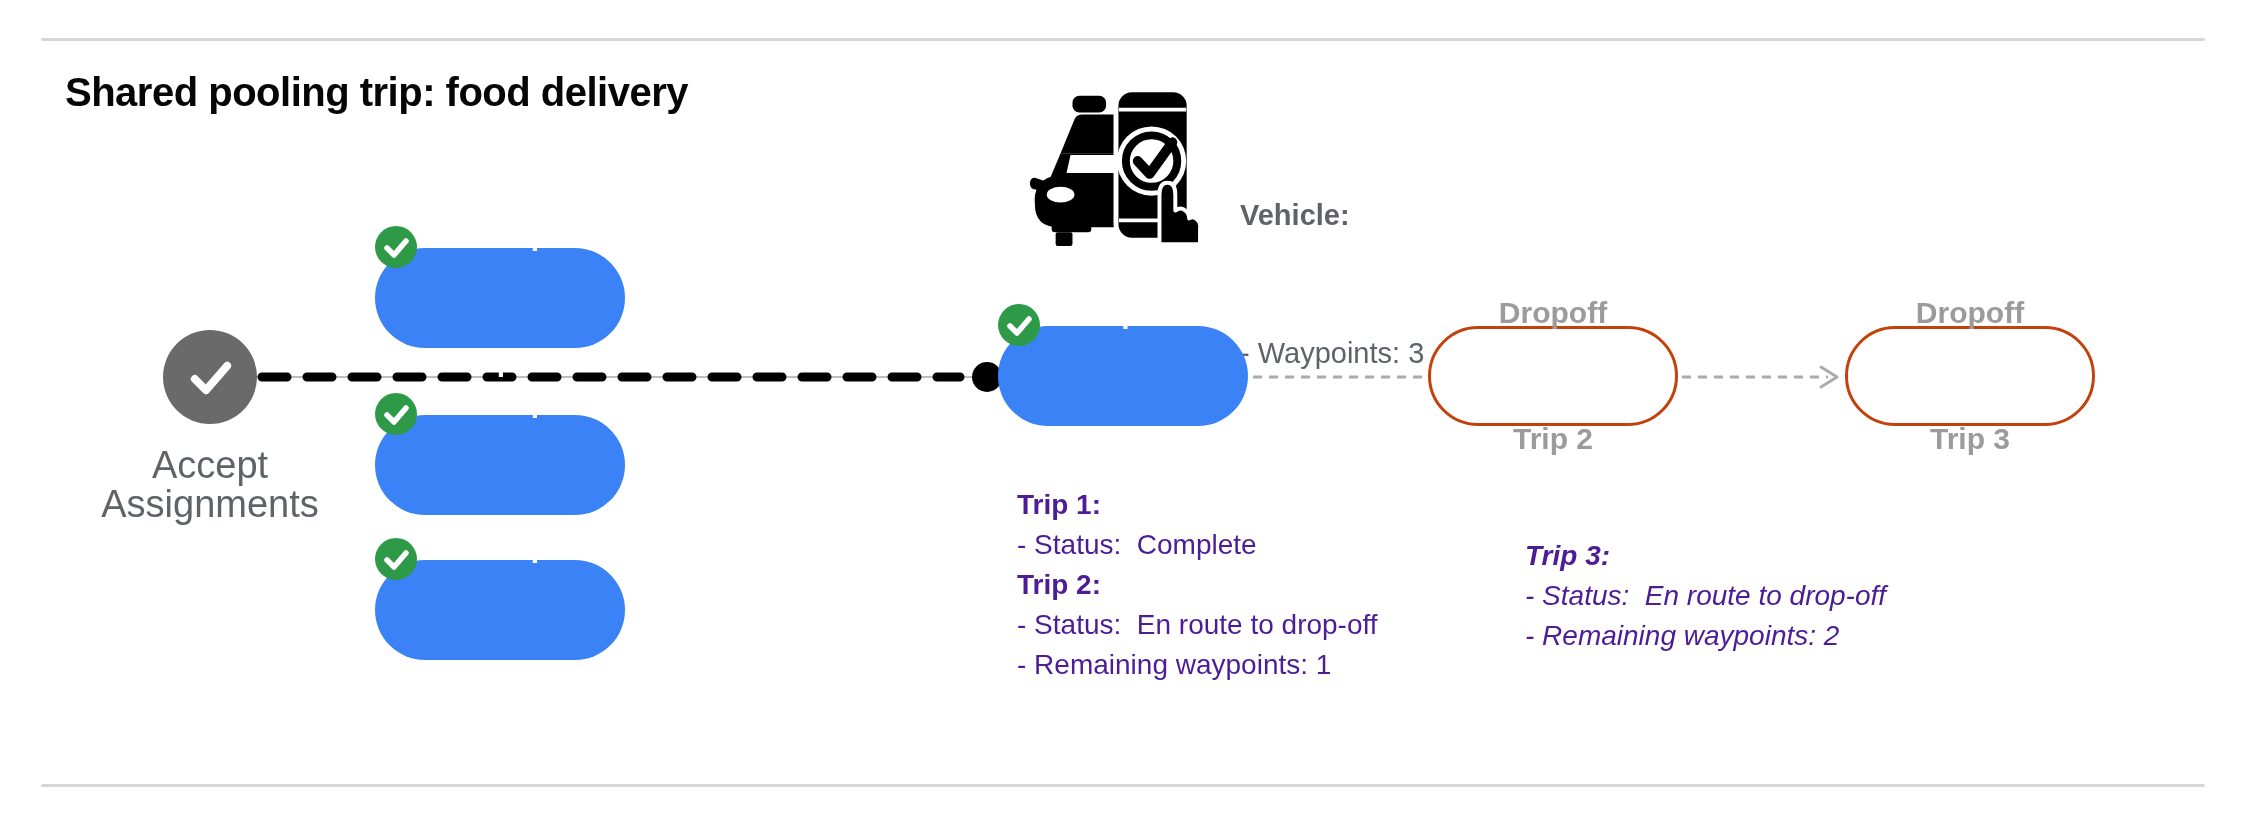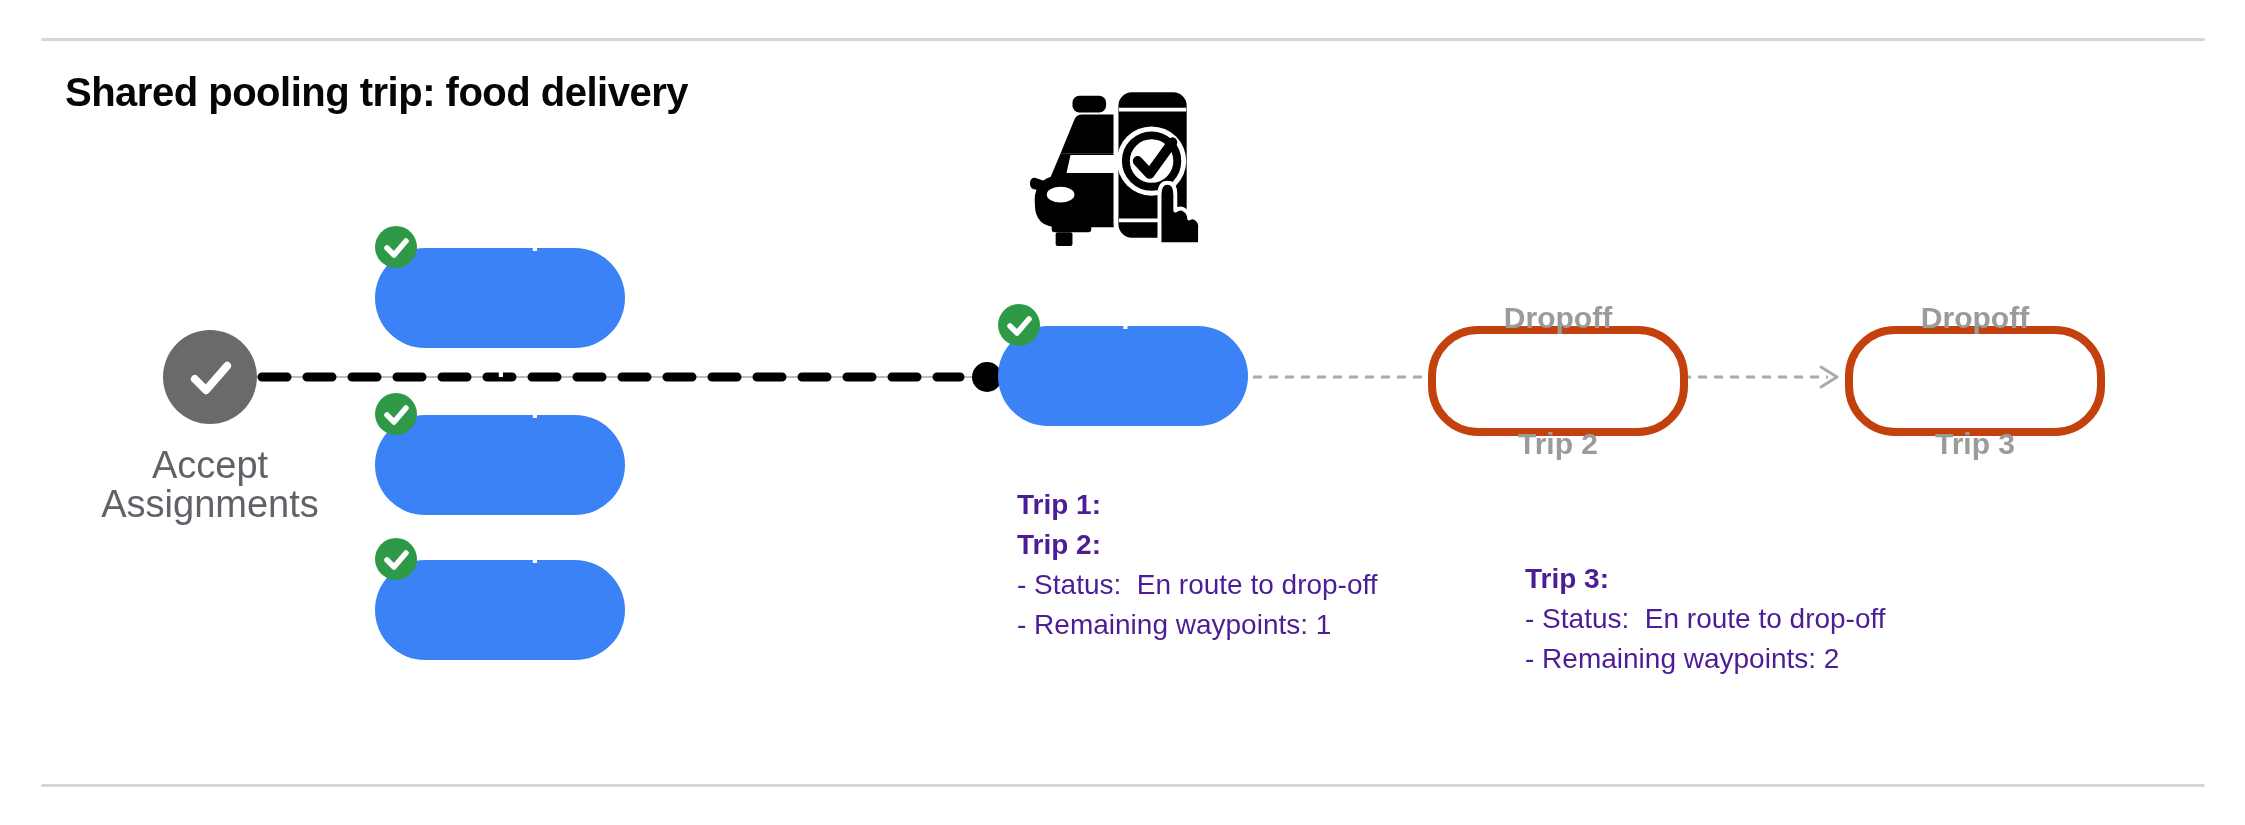--- a/index.html
+++ b/index.html
@@ -39,21 +39,21 @@
     text-align:center;font-size:38px;line-height:39px;color:#5f6368;
   }
   
   .pill{
     position:absolute;width:250px;height:100px;border-radius:50px;
     display:flex;align-items:center;justify-content:center;text-align:center;
   }
   .pill .pill-label{font-size:30px;line-height:42px;font-weight:700;white-space:pre;}
   .pill.orange{background:#3b82f6;}
   .pill.orange .pill-label{color:#ffffff;}
-  .pill.outline{background:#ffffff;border:8px solid #c2410c;width:244px;height:94px;}
+  .pill.outline{background:#ffffff;border:3px solid #c2410c;width:244px;height:94px;}
   .pill.outline .pill-label{color:#9b9b9b;}
   .badge{
     position:absolute;left:0px;top:-22px;width:42px;height:42px;
     background:#2e9a47;border-radius:50%;
     display:flex;align-items:center;justify-content:center;
   }
   .badge svg{display:block;}
   
   svg.connector{position:absolute;overflow:visible;}
   .rail{stroke:#bdbdbd;stroke-width:2;}
@@ -95,20 +95,24 @@
       <line x1="95" y1="138" x2="163" y2="138" stroke="#fff" stroke-width="4"></line>
     </g>
     <g>
       <circle cx="128" cy="78" r="35" fill="#fff"></circle>
       <circle cx="128" cy="78" r="26" fill="#fff" stroke="#000" stroke-width="8"></circle>
       <path d="M114 78 L126 91 L149 59" stroke="#000" stroke-width="10" fill="none" stroke-linecap="round" stroke-linejoin="round"></path>
     </g>
     <path d="M136 162 L136 112 Q136 100 144 100 Q152 100 152 112 L152 128 Q158 124 162 128 Q166 131 166 136 Q170 133 174 137 Q178 140 177 146 L177 162 Z" fill="#000" stroke="#fff" stroke-width="4" stroke-linejoin="round"></path>
   </svg>
 
+  <div class="vehicle-info">
+    <div class="hd">Vehicle:</div>
+    <div>- Waypoints: 3</div>
+  </div>
 
   <svg class="connector" style="left:246px;top:357px;" width="770" height="40">
     <line class="rail" x1="10" y1="20" x2="734" y2="20"></line>
     <line class="dashes" x1="16" y1="20" x2="714" y2="20"></line>
     <circle class="dot" cx="741" cy="20" r="15"></circle>
   </svg>
 
   <svg class="connector" style="left:1250px;top:369px;" width="180" height="16">
     <line class="thin-dash" x1="3" y1="8" x2="177" y2="8"></line>
   </svg>
@@ -184,24 +188,25 @@
 
   <div class="pill outline" style="left:1845px;top:326px;">
     <div class="pill-label">
       <div>Dropoff</div>
       <div>Trip 3</div>
     </div>
   </div>
 
   <div class="detail-block" style="left:1017px;top:485px;">
     <div class="detail-line hd">Trip 1:</div>
+    <div class="detail-line">- Status:  Complete</div>
     <div class="detail-line hd">Trip 2:</div>
     <div class="detail-line">- Status:  En route to drop-off</div>
     <div class="detail-line">- Remaining waypoints: 1</div>
   </div>
 
-  <div class="detail-block" style="left:1525px;top:559px;">
+  <div class="detail-block" style="left:1525px;top:536px;font-style:italic;">
     <div class="detail-line hd">Trip 3:</div>
     <div class="detail-line">- Status:  En route to drop-off</div>
     <div class="detail-line">- Remaining waypoints: 2</div>
   </div>
 
 </div>
 
 </body></html>

